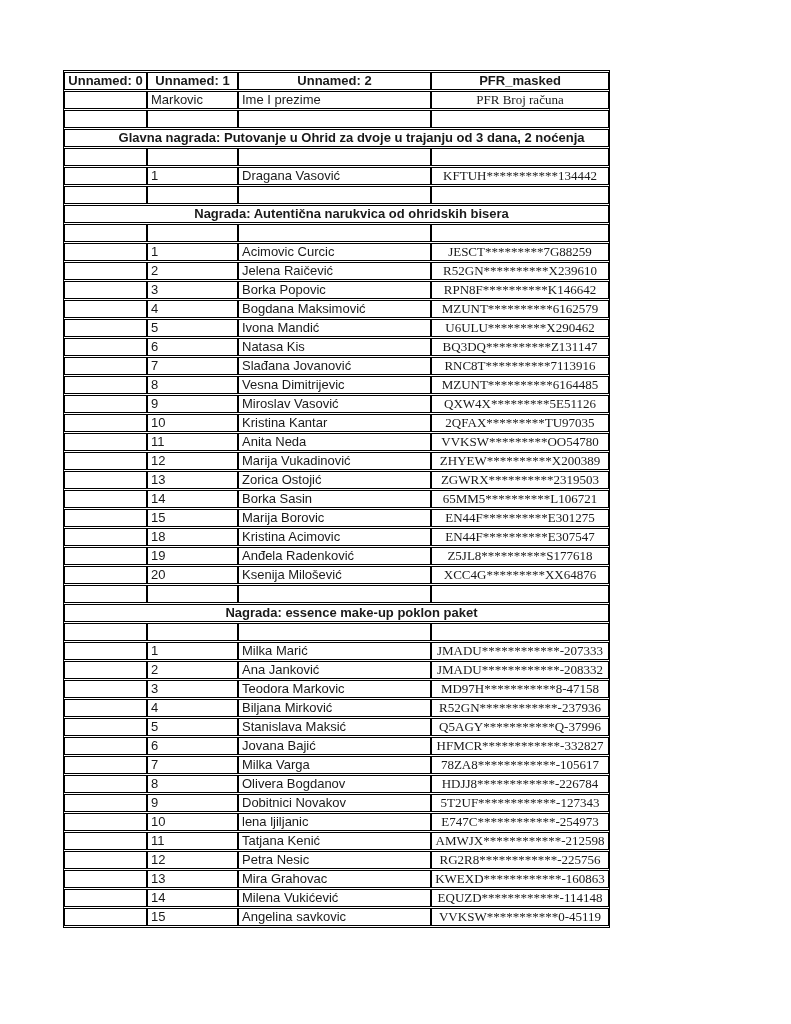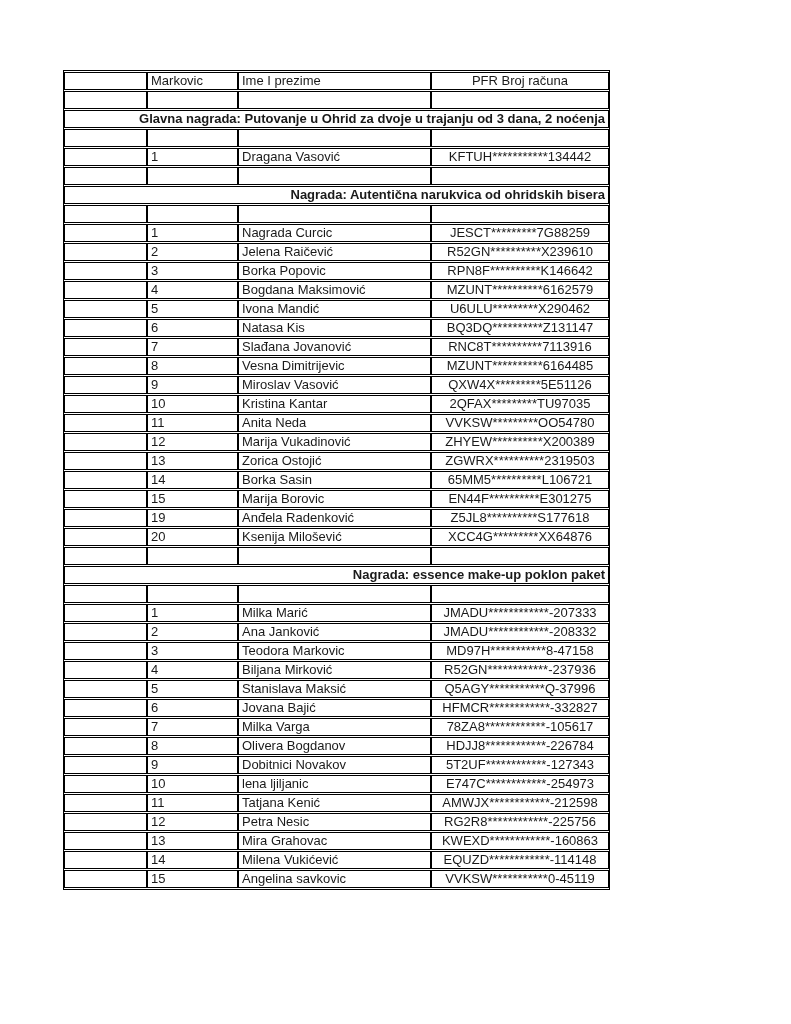--- a/index.html
+++ b/index.html
@@ -38,40 +38,46 @@
     overflow: hidden;
     color: #1a1a1a;
     font-weight: normal;
     text-align: left;
     box-sizing: content-box;
   }
   th.col-header {
     font-weight: bold;
     text-align: center;
   }
-  td.center { text-align: center; }
+  td.center { text-align: center; font-family: Liberation Serif, serif; }
   td.section-title {
     font-weight: bold;
-    text-align: right;
+    text-align: center;
     padding-left: 33px;
   }
 </style>
 </head>
 <body>
 
 <div class="page">
   <table class="winners">
     <colgroup>
       <col class="c0">
         <col class="c1">
         <col class="c2">
         <col class="c3">
     </colgroup>
     <tbody>
       <tr>
+        <th class="col-header">Unnamed: 0</th>
+        <th class="col-header">Unnamed: 1</th>
+        <th class="col-header">Unnamed: 2</th>
+        <th class="col-header">PFR_masked</th>
+      </tr>
+      <tr>
         <td></td>
         <td>Markovic</td>
         <td>Ime I prezime</td>
         <td class="center">PFR Broj računa</td>
       </tr>
 
     <tr>
           <td></td>
           <td></td>
           <td></td>
@@ -103,21 +109,21 @@
         </tr>
         <tr>
           <td></td>
           <td></td>
           <td></td>
           <td></td>
         </tr>
         <tr>
           <td></td>
           <td>1</td>
-          <td>Nagrada Curcic</td>
+          <td>Acimovic Curcic</td>
           <td class="center">JESCT*********7G88259</td>
         </tr>
         <tr>
           <td></td>
           <td>2</td>
           <td>Jelena Raičević</td>
           <td class="center">R52GN**********X239610</td>
         </tr>
         <tr>
           <td></td>
@@ -189,20 +195,26 @@
           <td></td>
           <td>14</td>
           <td>Borka Sasin</td>
           <td class="center">65MM5**********L106721</td>
         </tr>
         <tr>
           <td></td>
           <td>15</td>
           <td>Marija Borovic</td>
           <td class="center">EN44F**********E301275</td>
+        </tr>
+        <tr>
+          <td></td>
+          <td>18</td>
+          <td>Kristina Acimovic</td>
+          <td class="center">EN44F**********E307547</td>
         </tr>
         <tr>
           <td></td>
           <td>19</td>
           <td>Anđela Radenković</td>
           <td class="center">Z5JL8**********S177618</td>
         </tr>
         <tr>
           <td></td>
           <td>20</td>

